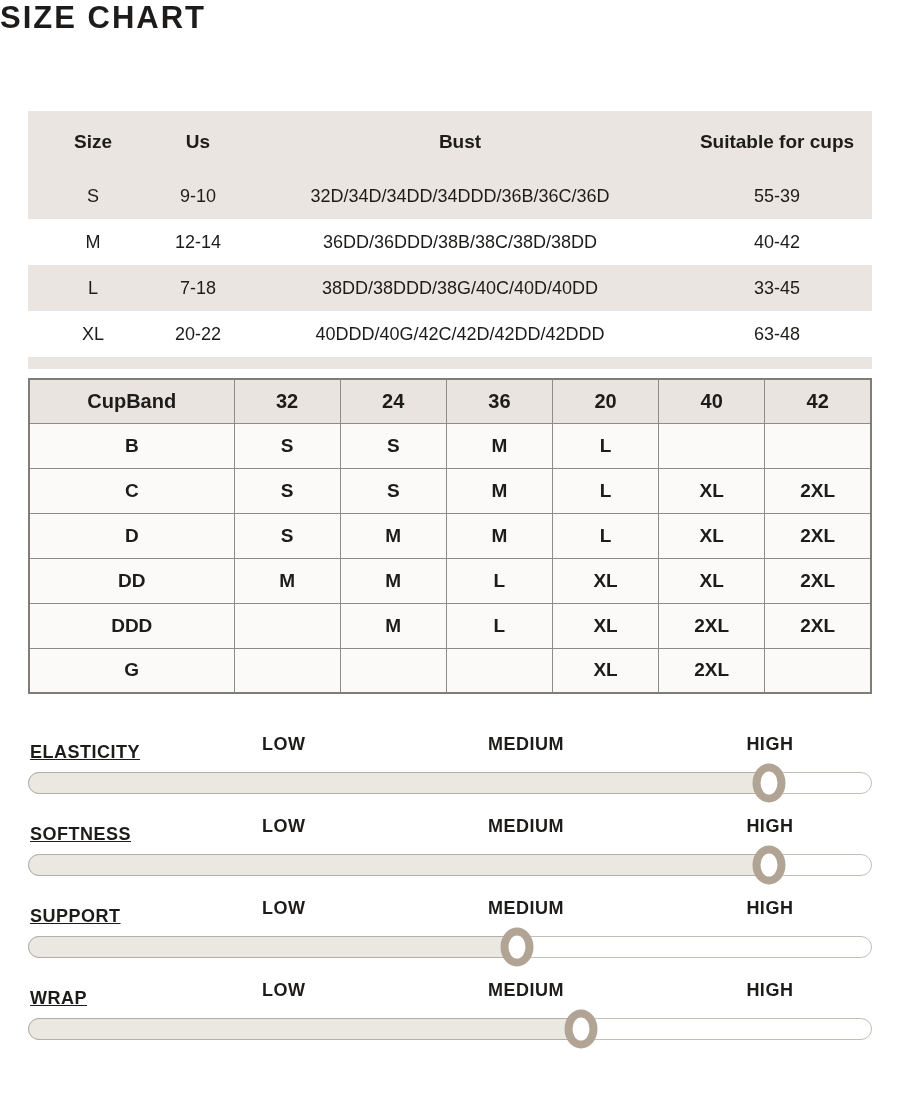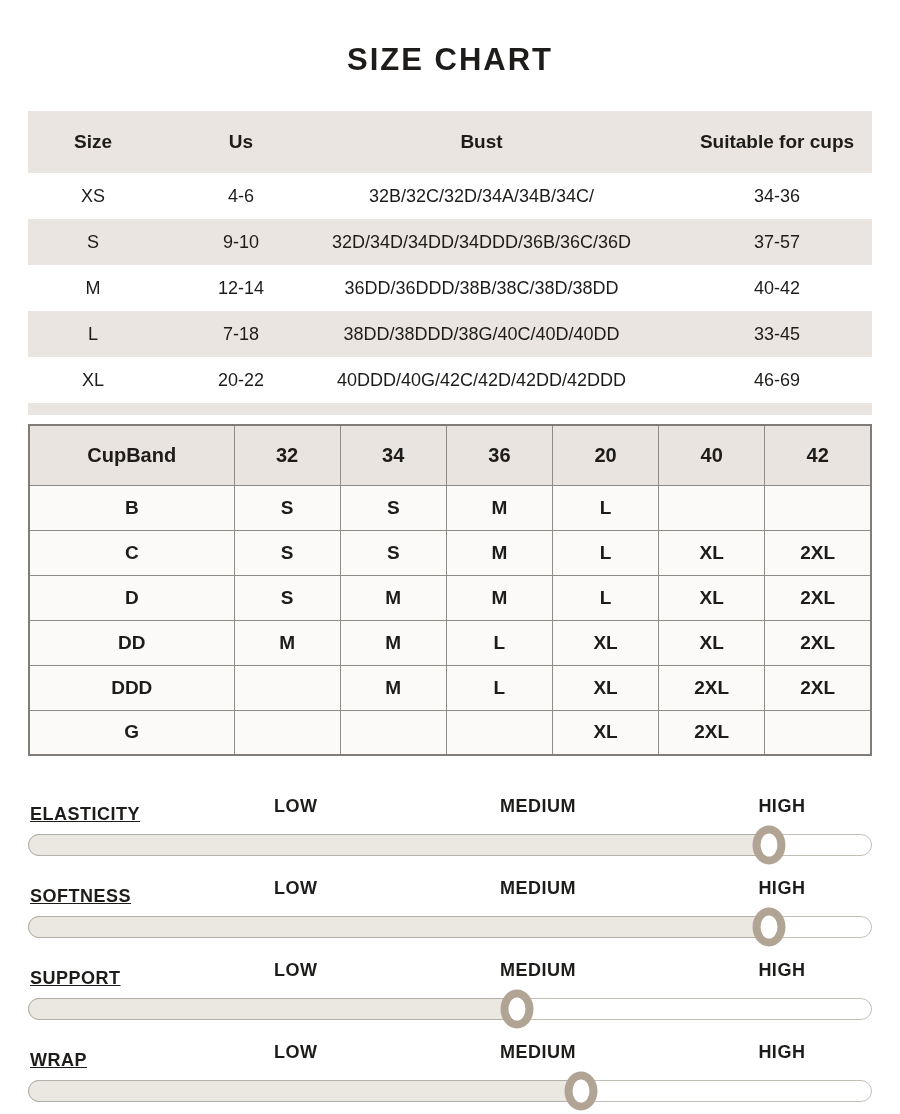--- a/index.html
+++ b/index.html
@@ -4,38 +4,35 @@
 <style>
   * { margin: 0; padding: 0; box-sizing: border-box; }
   html, body { background: #ffffff; }
   body {
     width: 900px; height: 1114px;
     font-family: "Liberation Sans", "DejaVu Sans", sans-serif;
     color: #1d1c1a;
     overflow: hidden;
   }
   .page-title {
-    text-align: center;
     font-size: 31px;
     font-weight: 700;
     letter-spacing: 2px;
-    padding-top: 42px;
     height: 111px;
   }
   
   .size-table { margin: 0 28px; }
   .st-row {
     display: grid;
     grid-template-columns: 130px 80px 1fr 190px;
     align-items: center;
     text-align: center;
     height: 46px;
     font-size: 18px;
     background: #ffffff;
-    gap: 43px;
   }
   .st-row.gray { background: #eae5e0; }
   .st-header {
     height: 62px;
     font-weight: 700;
     font-size: 19px;
   }
   .separator-band {
     height: 12px;
     background: #eae5e0;
@@ -51,35 +48,35 @@
   .cupband-table th, .cupband-table td {
     border: 1.6px solid #8f8b87;
     text-align: center;
     vertical-align: middle;
     height: 45px;
     font-size: 19px;
     font-weight: 700;
     background: #fbfaf9;
   }
   .cupband-table { border: 2px solid #807c78; }
-  .cupband-table th { background: #e9e4df; height: 60px; font-size: 20px; }
+  .cupband-table th { background: #e9e4df; height: 44px; font-size: 20px; }
   .cupband-table .col-cup { width: 205px; }
   
   .attributes { margin: 40px 28px 0 28px; }
   .attr-block { margin-bottom: 12px; }
   .attr-labels {
     position: relative;
     height: 22px;
     margin-bottom: 16px;
     font-size: 18px;
     font-weight: 700;
     letter-spacing: 0.5px;
   }
   .attr-name { position: absolute; left: 2px; top: 8px; text-decoration: underline; }
-  .scale-label { position: absolute; top: 0; transform: translateX(-50%); margin-left: 12px; }
+  .scale-label { position: absolute; top: 0; transform: translateX(-50%); }
   .scale-low    { left: 30.3%; }
   .scale-medium { left: 59%; }
   .scale-high   { left: 87.9%; }
   .slider-track {
     position: relative;
     height: 22px;
     border: 1px solid #c3beb8;
     border-radius: 11px;
     background: #ffffff;
     margin-bottom: 22px;
@@ -109,60 +106,54 @@
 
 <div class="page-title">SIZE CHART</div>
 
 <div class="size-table">
   <div class="st-row st-header gray">
     <div>Size</div>
     <div>Us</div>
     <div>Bust</div>
     <div>Suitable for cups</div>
   </div>
-  <div class="st-row">
-    <div>XS</div>
-    <div>4-6</div>
-    <div>32B/32C/32D/34A/34B/34C/</div>
-    <div>34-36</div>
-  </div>
   <div class="st-row gray">
     <div>S</div>
     <div>9-10</div>
     <div>32D/34D/34DD/34DDD/36B/36C/36D</div>
-    <div>37-57</div>
+    <div>55-39</div>
   </div>
   <div class="st-row">
     <div>M</div>
     <div>12-14</div>
     <div>36DD/36DDD/38B/38C/38D/38DD</div>
     <div>40-42</div>
   </div>
   <div class="st-row gray">
     <div>L</div>
     <div>7-18</div>
     <div>38DD/38DDD/38G/40C/40D/40DD</div>
     <div>33-45</div>
   </div>
   <div class="st-row">
     <div>XL</div>
     <div>20-22</div>
     <div>40DDD/40G/42C/42D/42DD/42DDD</div>
-    <div>46-69</div>
+    <div>63-48</div>
   </div>
 </div>
 
 <div class="separator-band"></div>
 
 <table class="cupband-table">
   <tbody>
       <tr>
     <th class="col-cup">CupBand</th>
     <th>32</th>
-    <th>34</th>
+    <th>24</th>
     <th>36</th>
     <th>20</th>
     <th>40</th>
     <th>42</th>
   </tr>
   <tr>
     <td>B</td>
     <td>S</td>
     <td>S</td>
     <td>M</td>

